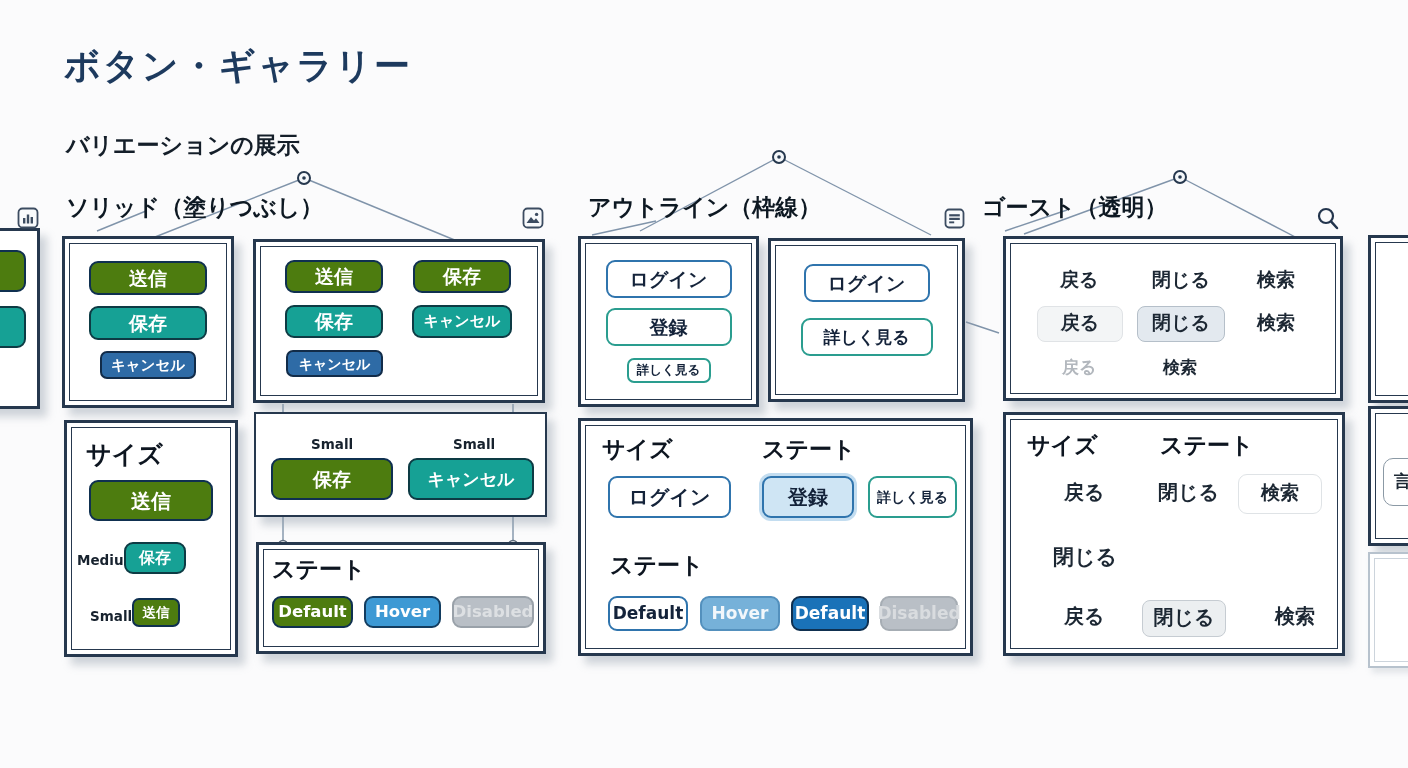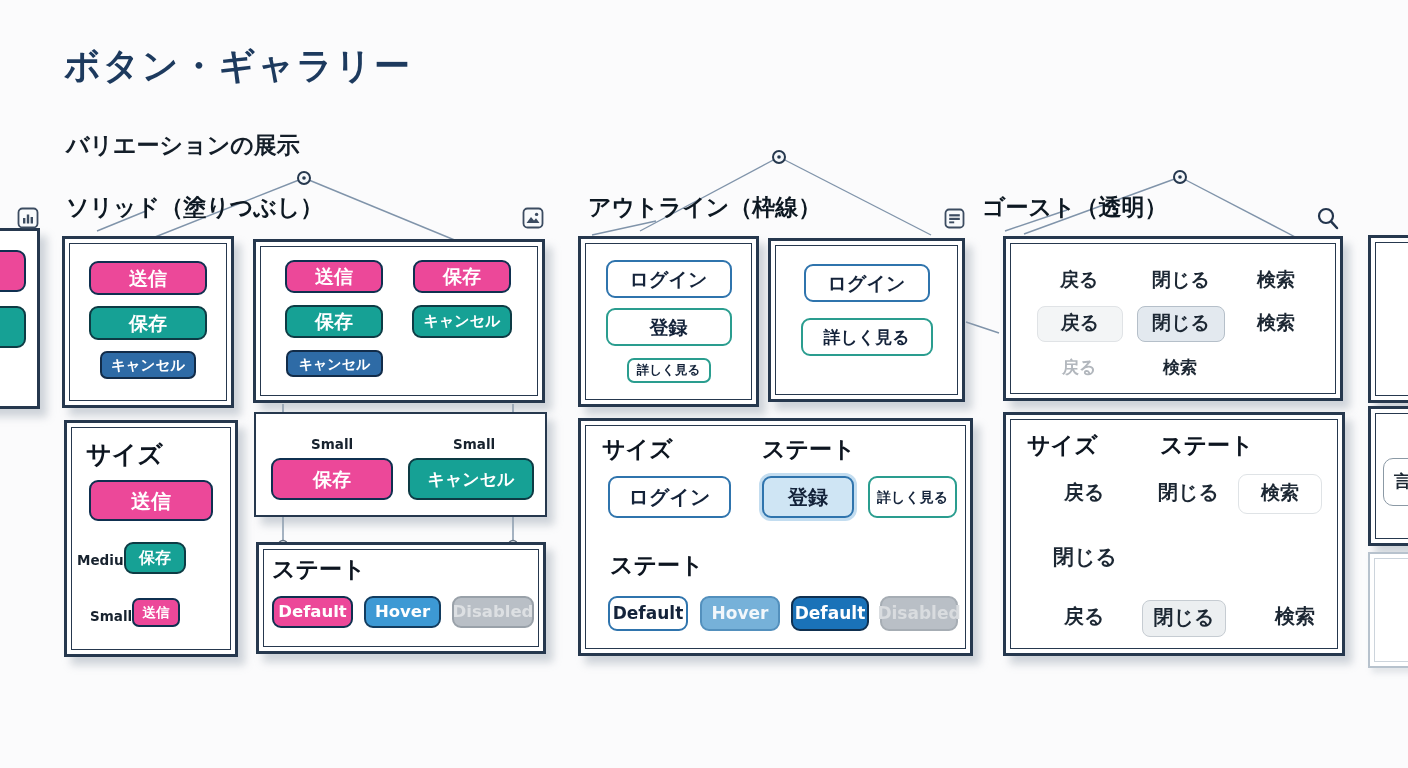--- a/index.html
+++ b/index.html
@@ -24,21 +24,21 @@
   .frame-inner { position:absolute; inset:4px; border:1.6px solid #26384e; }
   .frame.single { border-width:2.5px; }
   .frame.light { border:2.5px solid #b7c2cd; box-shadow:4px 5px 6px rgba(170,178,188,.3); }
   .clip .frame-inner { overflow:hidden; border:none; inset:5px; }
   
   .btn {
     position:absolute; display:flex; align-items:center; justify-content:center;
     border-radius:9px; font-weight:700; color:#fff; line-height:1;
   }
   .btn.flow { position:static; }
-  .primary { background:#ec4899; border:2.5px solid #0f3050; }
+  .primary { background:#4d7c0f; border:2.5px solid #0f3050; }
   .teal { background:#16a195; border:2.5px solid #0d3b44; }
   .steel { background:#2e6ba6; border:2.5px solid #122c49; }
   .hover-blue { background:#3d99d4; border:2.5px solid #123c5f; }
   .disabled-solid { background:#b9bfc6; border:2.5px solid #99a1a9; color:#dde0e3; }
   
   .outline-blue { background:#fff; border:2.5px solid #2f74ad; color:#14233a; }
   .outline-teal { background:#fff; border:2.5px solid #2a9d8f; color:#14233a; }
   .pressed { background:#cfe5f4; border:2.5px solid #2f74ad; color:#14233a; box-shadow:0 0 0 3px #c3ddf0; }
   .hover-light { background:#76b1d9; border:2.5px solid #5390bd; color:#f2f7fb; }
   .active-blue { background:#1a72b8; border:2.5px solid #0f3050; color:#fff; }

